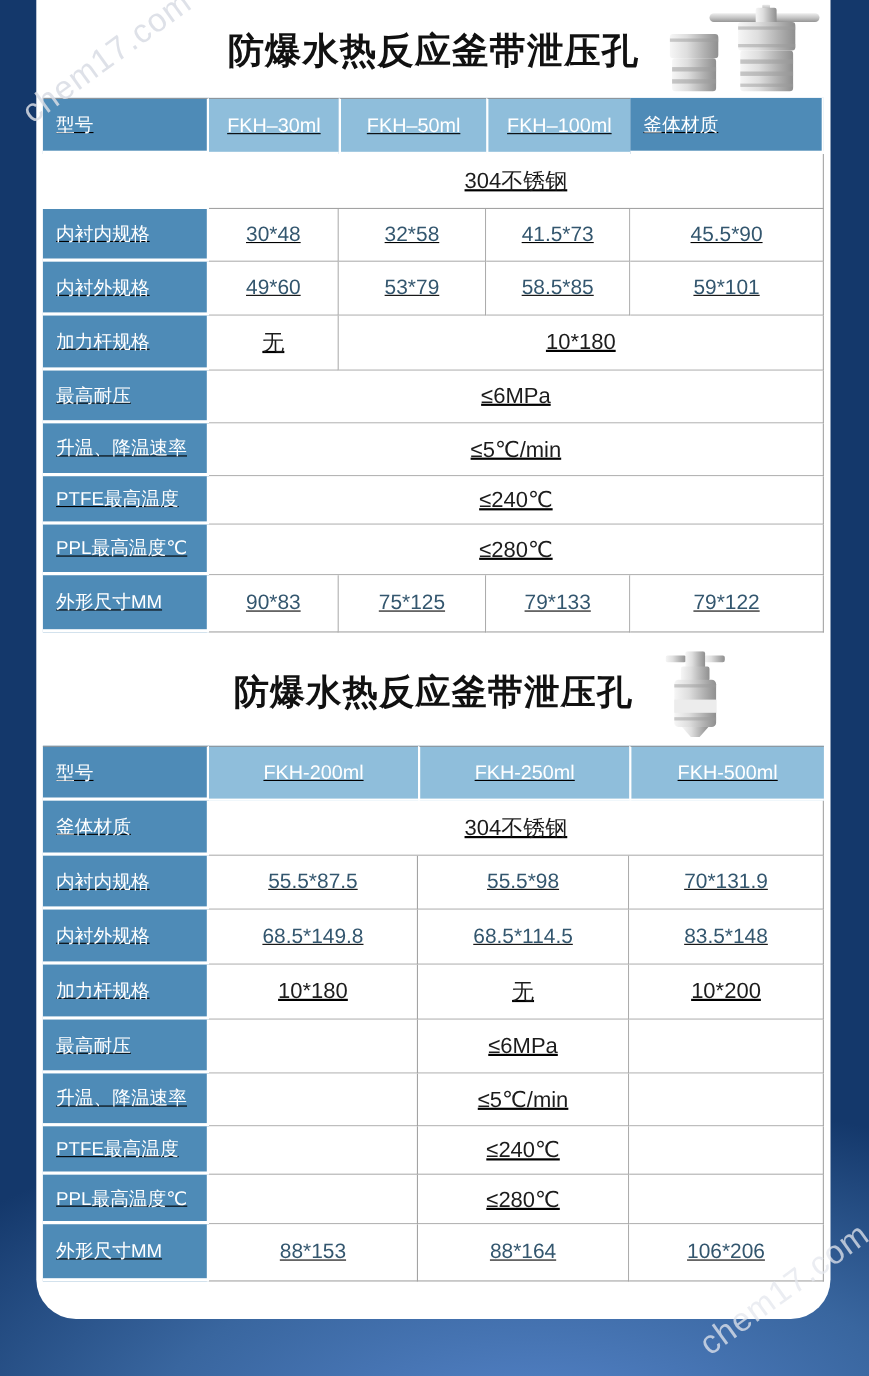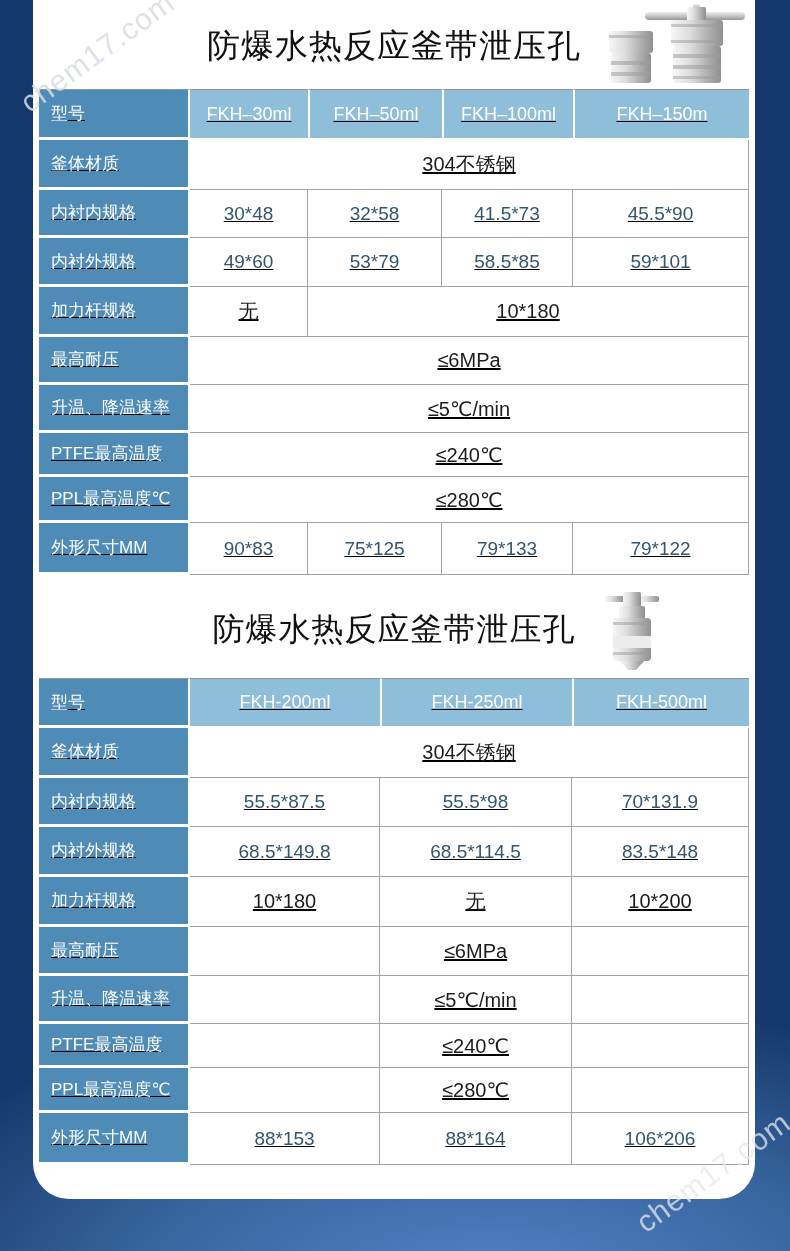--- a/index.html
+++ b/index.html
@@ -8,21 +8,21 @@
     font-family:"Liberation Sans","DejaVu Sans",sans-serif;
     background-color:#14386b;
     background-image:radial-gradient(ellipse 920px 430px at 62% 104%, #5584c9 0%, #39669f 38%, #14386b 72%);
   }
   .card{
     position:absolute;left:33px;top:0;width:722px;height:1199px;
     background:#ffffff;border-radius:0 0 36px 36px;
   }
   .title{
     position:absolute;left:0;width:100%;text-align:center;
-    font-size:33px;font-weight:normal;color:#111;letter-spacing:1px;
+    font-size:33px;font-weight:bold;color:#111;letter-spacing:1px;
     white-space:nowrap;
   }
   #title1{top:24px;}
   #title2{top:608px;font-size:32px;}
   .prod-img{position:absolute;}
   #img1{left:560px;top:4px;width:156px;height:84px;}
   #img2{left:572px;top:592px;width:54px;height:78px;}
   .spec-table{position:absolute;left:6px;width:710px;display:grid;text-decoration:underline;}
   #table1{top:89px;grid-template-columns:151px 118px 134px 131px 176px;
           grid-template-rows:51px 50px 48px 49px 50px 48px 48px 44px 46px 52px;}
@@ -96,21 +96,20 @@
     <rect x="18" y="49" width="40" height="30" rx="3" fill="url(#met)"></rect>
     <rect x="18" y="57" width="40" height="4" fill="#9c9c9c" opacity="0.55"></rect>
     <rect x="18" y="68" width="40" height="4" fill="#9c9c9c" opacity="0.55"></rect>
   </svg>
 
   <div class="spec-table" id="table1">
     <div class="lbl top">型号</div>
     <div class="hmodel first">FKH–30ml</div>
     <div class="hmodel">FKH–50ml</div>
     <div class="hmodel">FKH–100ml</div>
-    <div class="hmodel">FKH–150m</div>
 
     <div class="lbl">釜体材质</div>
     <div class="val dark sp4">304不锈钢</div>
 
     <div class="lbl">内衬内规格</div>
     <div class="val">30*48</div>
     <div class="val">32*58</div>
     <div class="val">41.5*73</div>
     <div class="val">45.5*90</div>
 

